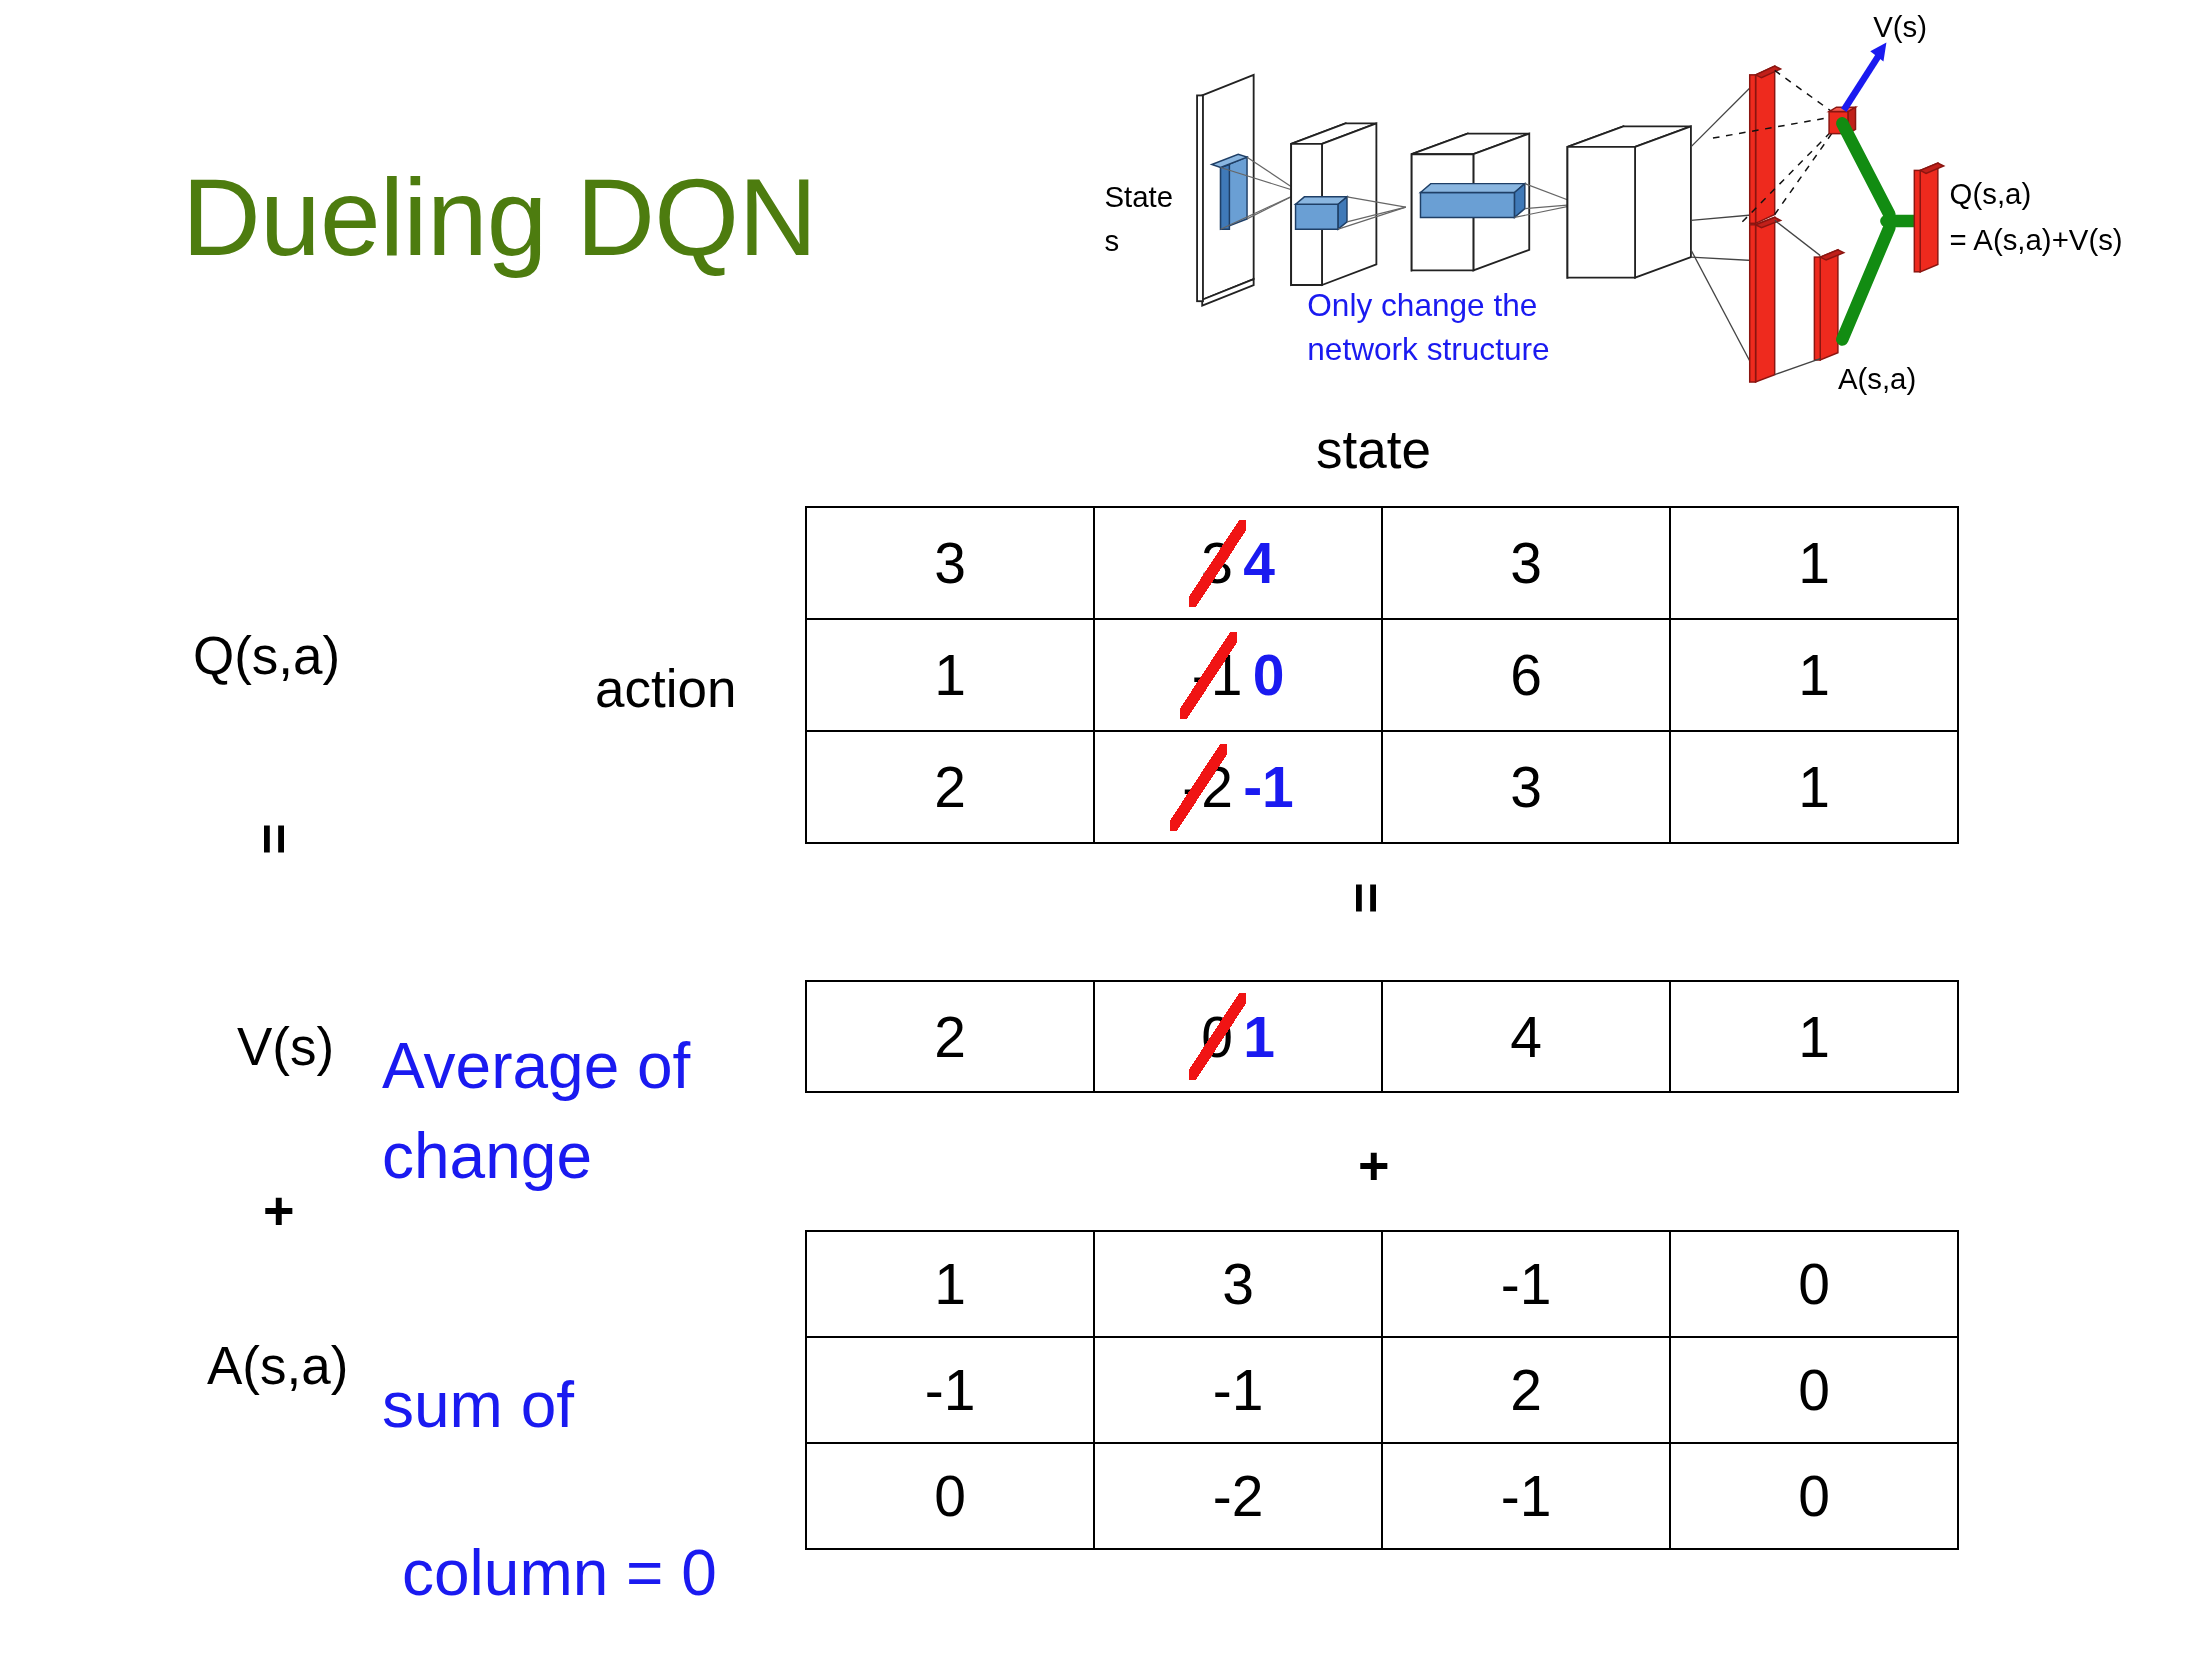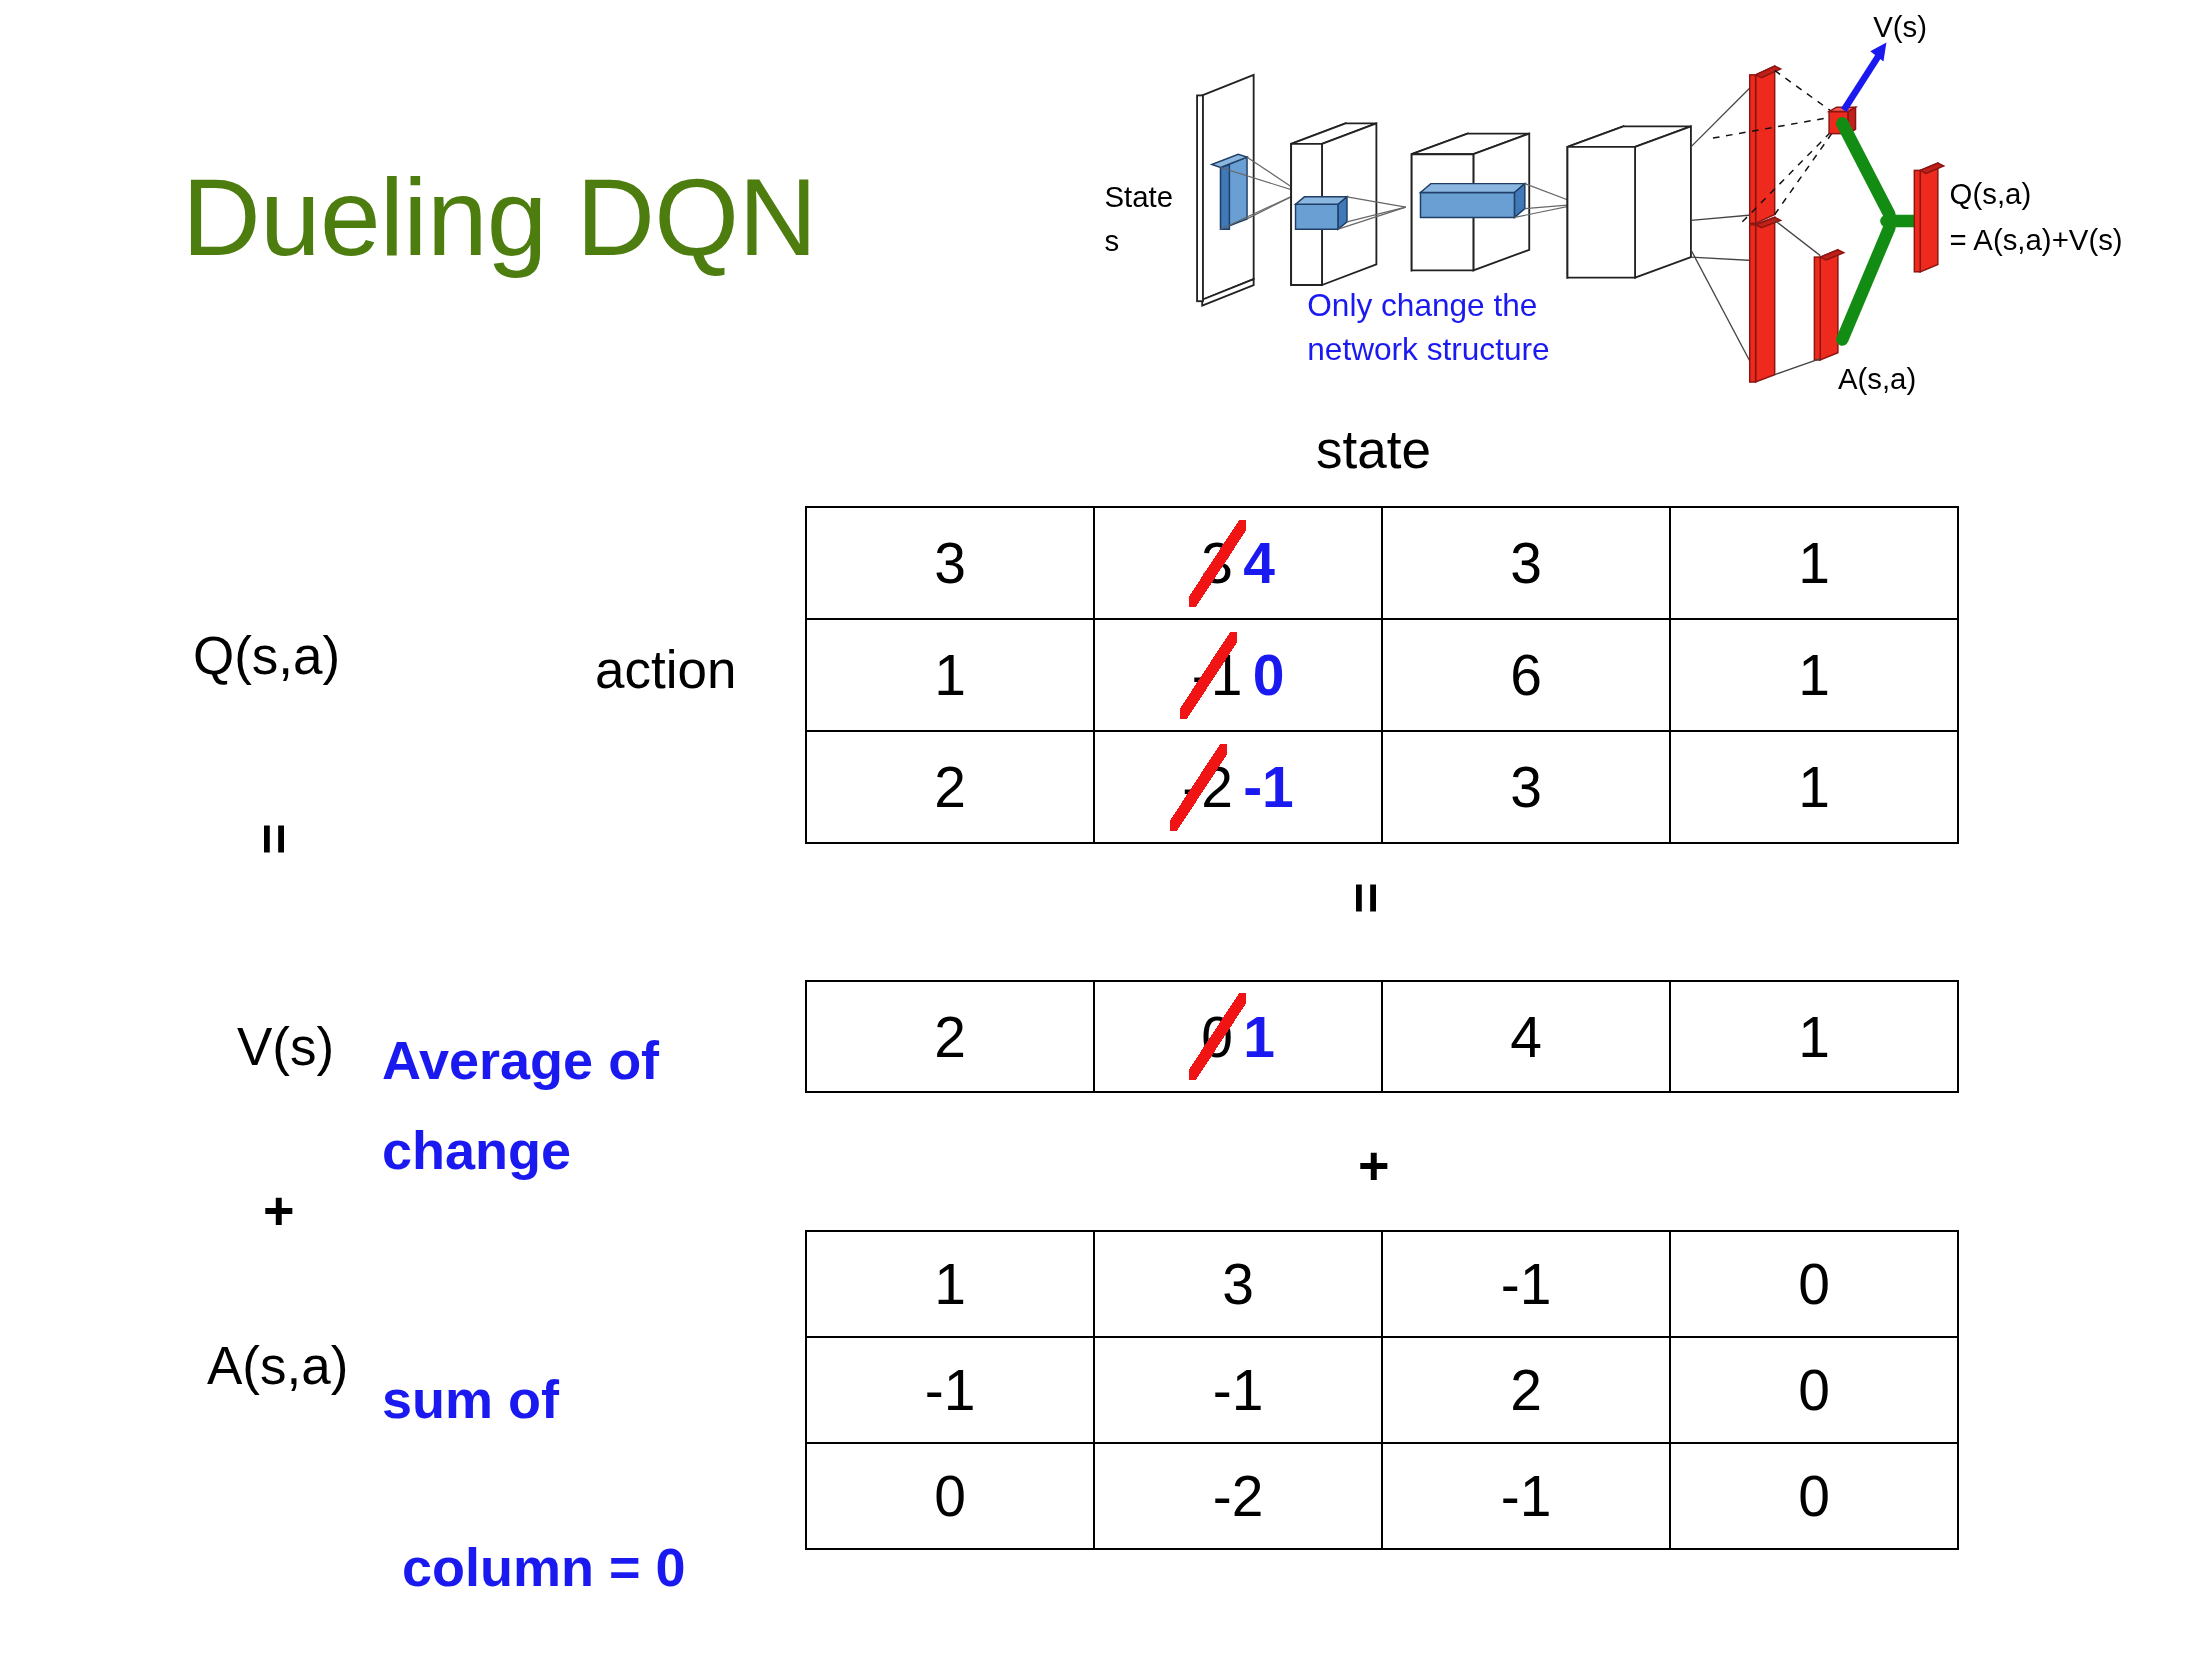--- a/index.html
+++ b/index.html
@@ -43,25 +43,24 @@
   }
 
   
   .big-label{
     font-size:53px;
     line-height:1;
     white-space:nowrap;
     color:#000000;
   }
   .blue-note{
-    font-size:54px;
+    font-size:64px;
     line-height:1.18;
     color:#1a1af0;
     white-space:nowrap;
-    font-weight:bold;
   }
   .op-sym{
     font-size:54px;
     font-weight:700;
     line-height:1;
     color:#000000;
   }
   .eq-rot{
     font-size:54px;
     font-weight:700;
@@ -256,21 +255,21 @@
     <text class="diag-label" x="1048" y="40">V(s)</text>
     <text class="diag-label" x="1000" y="520">A(s,a)</text>
     <text class="diag-label" x="1152" y="268">Q(s,a)</text>
     <text class="diag-label" x="1152" y="330">= A(s,a)+V(s)</text>
     <text class="diag-label-blue" x="278" y="420">Only change the</text>
     <text class="diag-label-blue" x="278" y="480">network structure</text>
   </svg>
 </div>
 
 <div class="abs big-label" style="left:1316px; top:423px;">state</div>
-<div class="abs big-label" style="left:595px; top:643px;">action</div>
+<div class="abs big-label" style="left:595px; top:662px;">action</div>
 
 <div class="abs big-label" style="left:193px; top:629px;">Q(s,a)</div>
 
 <div class="abs eq-rot" style="left:259px; top:812px;">=</div>
 
 <div class="abs big-label" style="left:237px; top:1020px;">V(s)</div>
 
 <div class="abs blue-note" style="left:382px; top:1029px;">Average of</div>
 <div class="abs blue-note" style="left:382px; top:1119px;">change</div>
 

